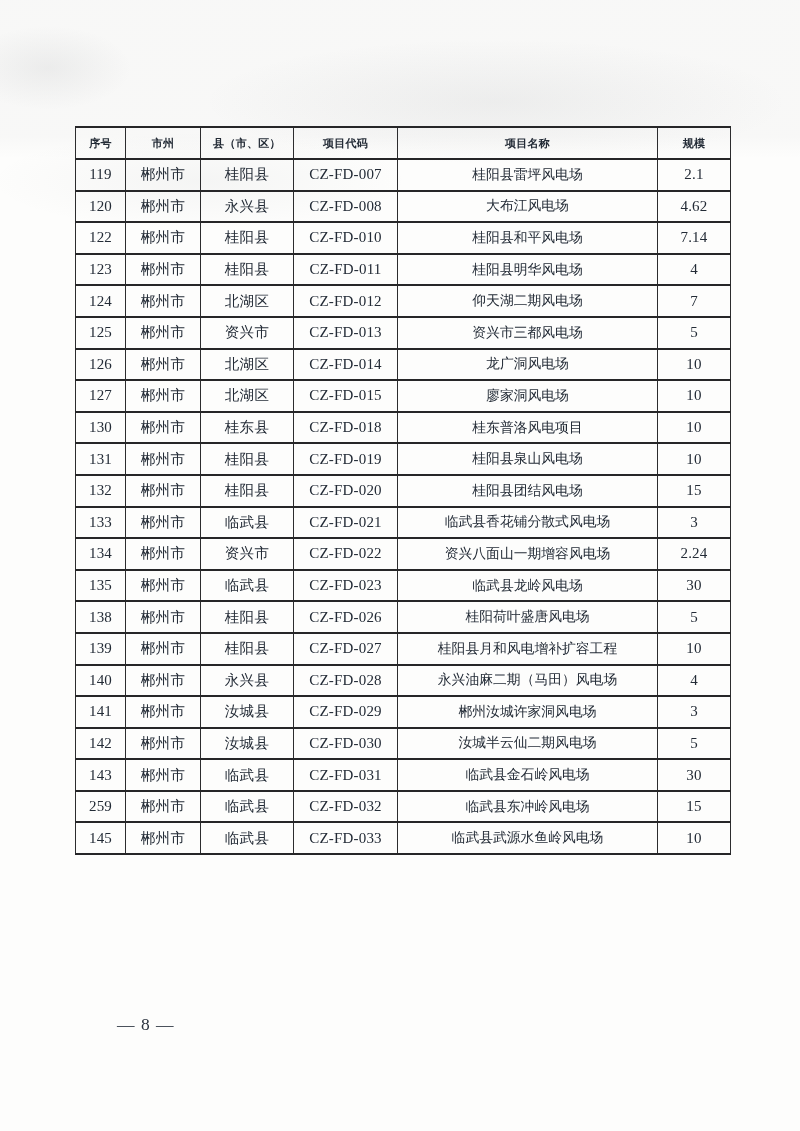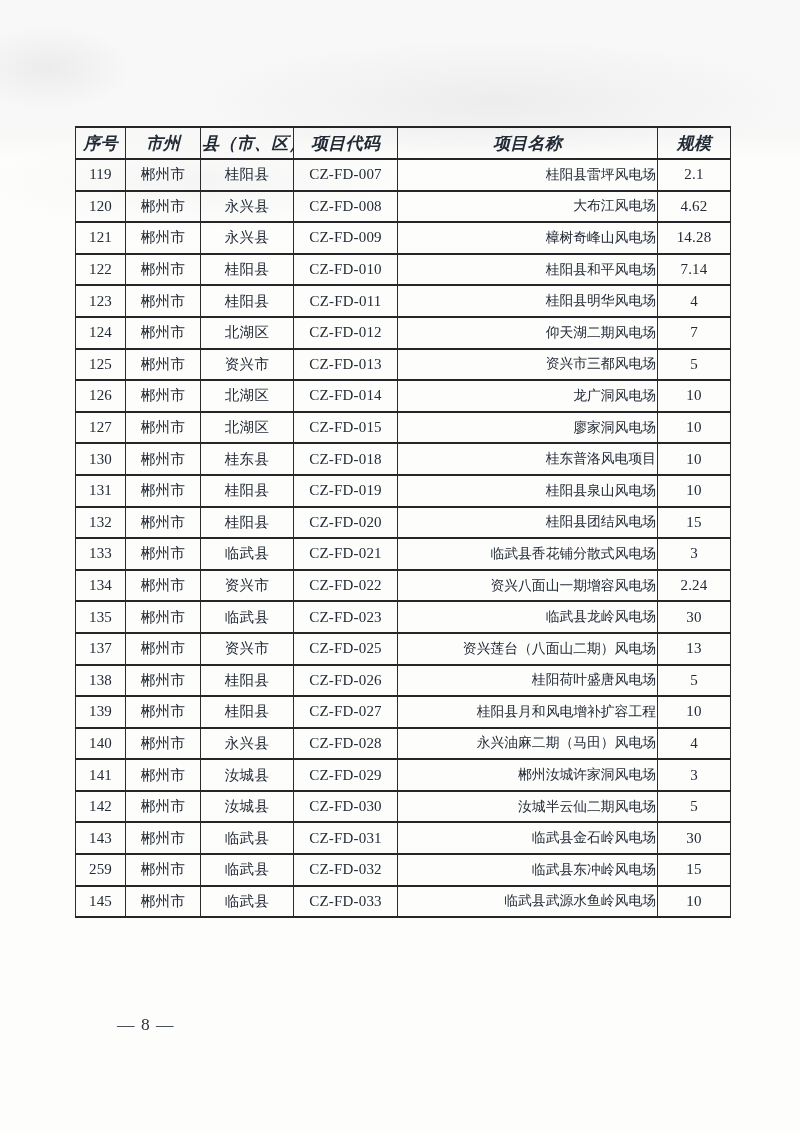--- a/index.html
+++ b/index.html
@@ -52,26 +52,25 @@
     vertical-align: middle;
     padding: 0 1px;
     white-space: nowrap;
     overflow: hidden;
     height: 29.6px;
     font-size: 14.5px;
     letter-spacing: 0.3px;
   }
   .project-table th {
     font-weight: bold;
-    font-size: 17px;
+    font-size: 11px;
     height: 30px;
-    font-style: italic;
   }
   
-  .project-table td:nth-child(5) { font-size: 13.8px; letter-spacing: 0; text-align: right; }
+  .project-table td:nth-child(5) { font-size: 13.8px; letter-spacing: 0; }
   
   .project-table td:nth-child(1),
   .project-table td:nth-child(4),
   .project-table td:nth-child(6) { font-size: 15px; letter-spacing: 0.2px; }
 
   .page-number {
     position: absolute;
     left: 117px;
     top: 1014px;
     font-size: 17.5px;
@@ -114,28 +113,20 @@
       </tr>
       <tr>
         <td>120</td>
         <td>郴州市</td>
         <td>永兴县</td>
         <td>CZ-FD-008</td>
         <td>大布江风电场</td>
         <td>4.62</td>
       </tr>
       <tr>
-        <td>121</td>
-        <td>郴州市</td>
-        <td>永兴县</td>
-        <td>CZ-FD-009</td>
-        <td>樟树奇峰山风电场</td>
-        <td>14.28</td>
-      </tr>
-      <tr>
         <td>122</td>
         <td>郴州市</td>
         <td>桂阳县</td>
         <td>CZ-FD-010</td>
         <td>桂阳县和平风电场</td>
         <td>7.14</td>
       </tr>
       <tr>
         <td>123</td>
         <td>郴州市</td>
@@ -218,28 +209,20 @@
       </tr>
       <tr>
         <td>135</td>
         <td>郴州市</td>
         <td>临武县</td>
         <td>CZ-FD-023</td>
         <td>临武县龙岭风电场</td>
         <td>30</td>
       </tr>
       <tr>
-        <td>137</td>
-        <td>郴州市</td>
-        <td>资兴市</td>
-        <td>CZ-FD-025</td>
-        <td>资兴莲台（八面山二期）风电场</td>
-        <td>13</td>
-      </tr>
-      <tr>
         <td>138</td>
         <td>郴州市</td>
         <td>桂阳县</td>
         <td>CZ-FD-026</td>
         <td>桂阳荷叶盛唐风电场</td>
         <td>5</td>
       </tr>
       <tr>
         <td>139</td>
         <td>郴州市</td>

